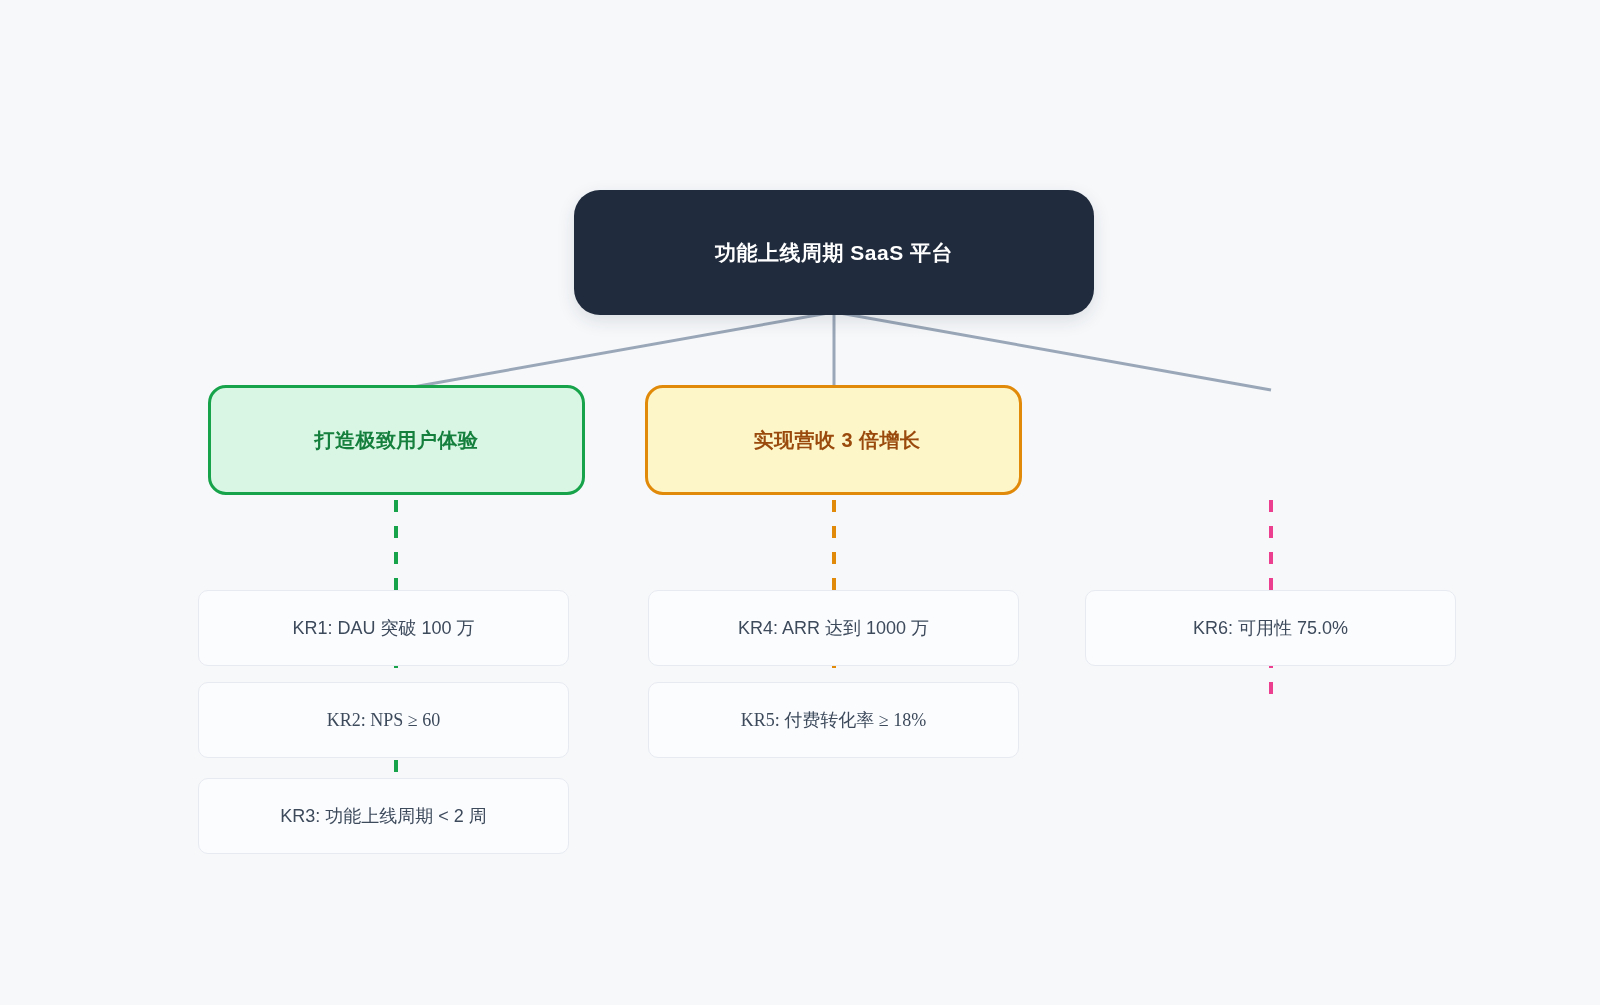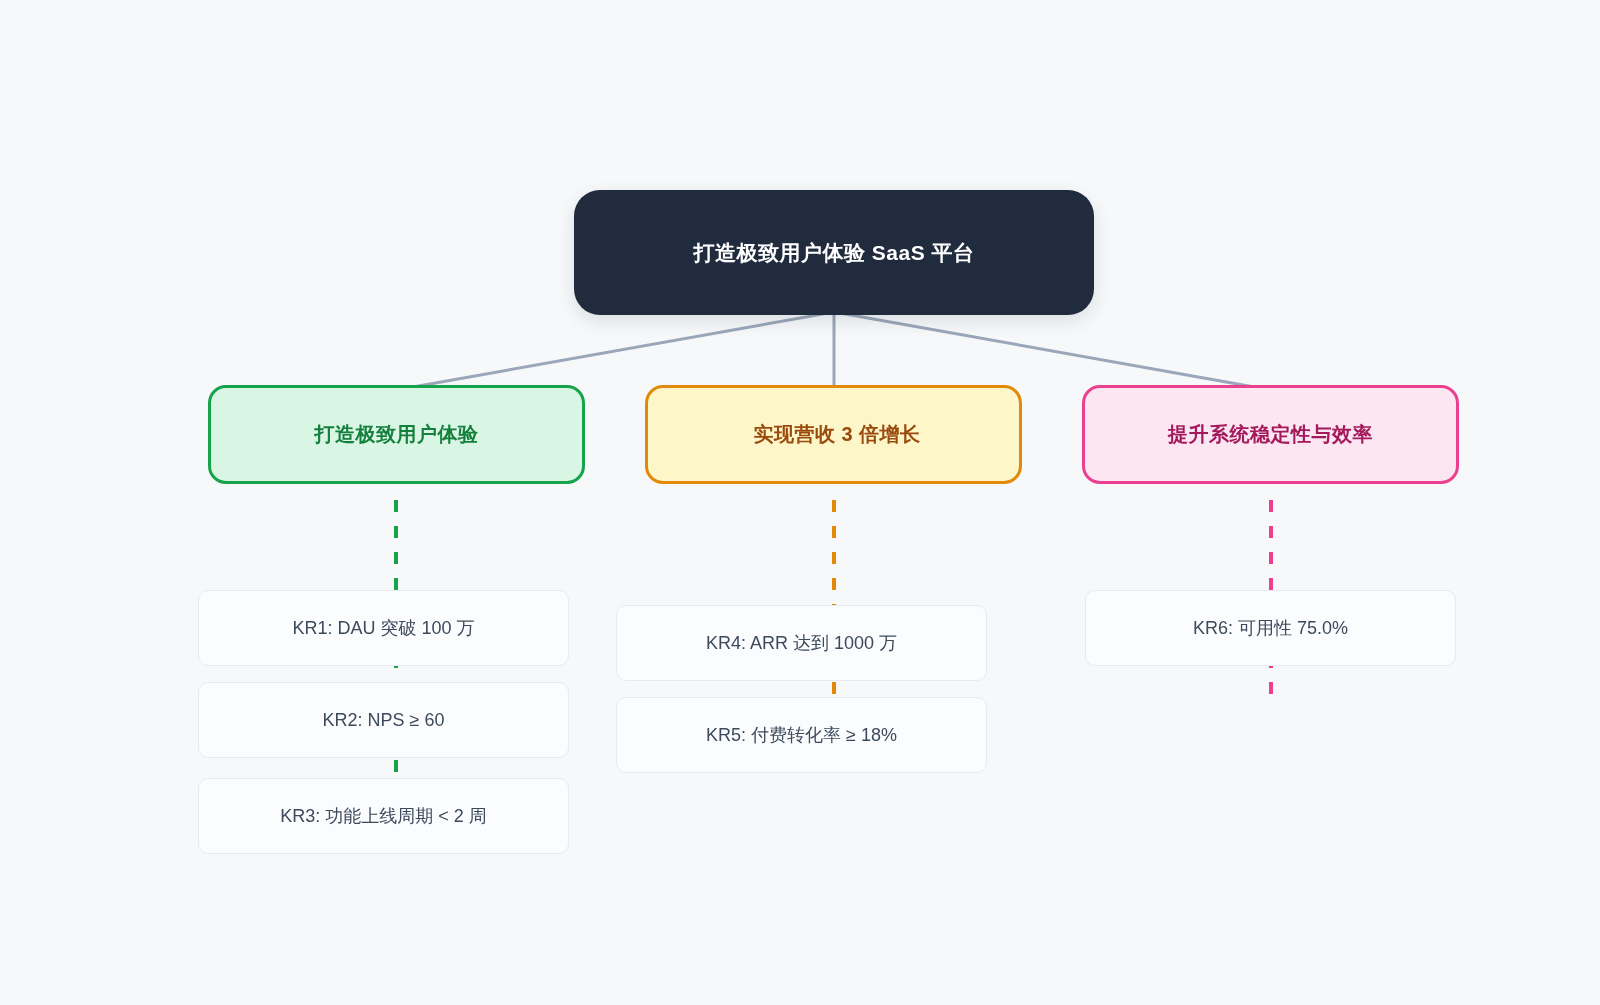--- a/index.html
+++ b/index.html
@@ -24,66 +24,63 @@
     text-align:center;z-index:1;
   }
   .root-node{
     left:574px;top:190px;width:520px;height:125px;
     background:var(--navy);border-radius:26px;
     color:#ffffff;font-size:21px;font-weight:bold;letter-spacing:.5px;
     box-shadow:0 6px 18px rgba(32,43,61,.12);
     cursor:pointer;
   }
   .objective{
-    top:385px;height:99px;width:377px;
+    top:385px;height:110px;width:377px;
     border-radius:18px;border:3.5px solid;
     font-size:20px;font-weight:bold;letter-spacing:.5px;
     cursor:pointer;
     justify-content:center;
   }
   .obj-green{left:208px;background:var(--green-fill);border-color:var(--green-border);color:var(--green-text);}
   .obj-amber{left:645px;background:var(--amber-fill);border-color:var(--amber-border);color:var(--amber-text);padding-left:7px;}
   .obj-pink{left:1082px;background:var(--pink-fill);border-color:var(--pink-border);color:var(--pink-text);}
   .kr{
     width:371px;height:76px;
     background:var(--kr-fill);border:1px solid var(--kr-border);border-radius:10px;
     color:var(--kr-text);font-size:18px;font-weight:400;
     cursor:pointer;
   }
-  .col-1{left:198px;} .col-2{left:616px;margin-top:15px;} .col-3{left:1085px;}
-  .row-1{top:590px;} .row-2{top:682px;} .row-3{top:778px;text-align:center;}
+  .col-1{left:198px;} .col-2{left:648px;} .col-3{left:1085px;}
+  .row-1{top:590px;} .row-2{top:682px;font-family:Liberation Serif, serif;} .row-3{top:778px;text-align:center;}
 </style>
 </head>
 <body>
 
 <div class="canvas">
 
   <svg class="connectors" viewBox="0 0 1600 1005" xmlns="http://www.w3.org/2000/svg">
 
     <line x1="834" y1="312" x2="396" y2="390" stroke="#9aa7b8" stroke-width="3"></line>
     <line x1="834" y1="312" x2="834" y2="390" stroke="#9aa7b8" stroke-width="3"></line>
     <line x1="834" y1="312" x2="1271" y2="390" stroke="#9aa7b8" stroke-width="3"></line>
 
     <line x1="396" y1="500" x2="396" y2="790" stroke="#17a34a" stroke-width="4" stroke-dasharray="12 14"></line>
     <line x1="834" y1="500" x2="834" y2="694" stroke="#e18a0a" stroke-width="4" stroke-dasharray="12 14"></line>
     <line x1="1271" y1="500" x2="1271" y2="694" stroke="#ed3f90" stroke-width="4" stroke-dasharray="12 14"></line>
   </svg>
 
   <div class="node root-node">
-    <span>打造极致用户体验 SaaS 平台</span>
+    <span>功能上线周期 SaaS 平台</span>
   </div>
 
   <div class="node objective obj-green">
     <span>打造极致用户体验</span>
   </div>
   <div class="node objective obj-amber">
     <span>实现营收 3 倍增长</span>
-  </div>
-  <div class="node objective obj-pink">
-    <span>提升系统稳定性与效率</span>
   </div>
 
   <div class="node kr col-1 row-1">
     <span>KR1: DAU 突破 100 万</span>
   </div>
   <div class="node kr col-1 row-2">
     <span>KR2: NPS ≥ 60</span>
   </div>
   <div class="node kr col-1 row-3">
     <span>KR3: 功能上线周期 &lt; 2 周</span>

